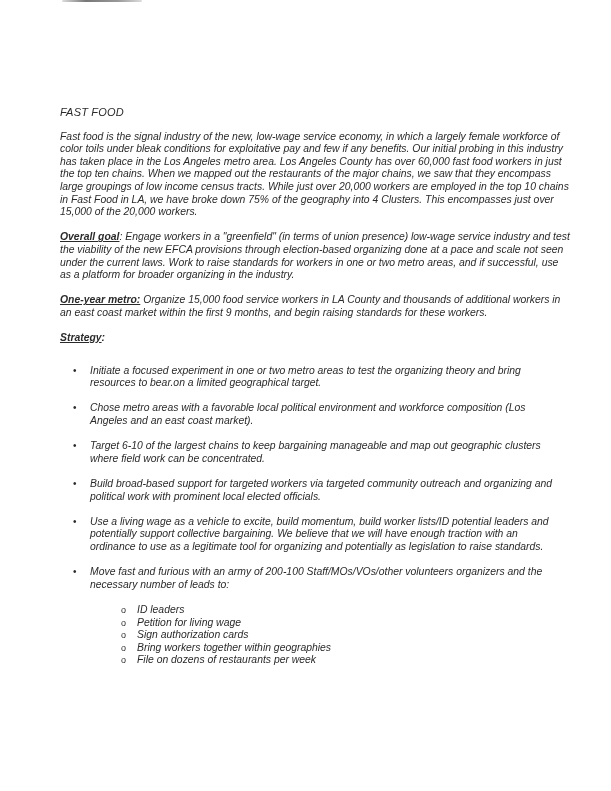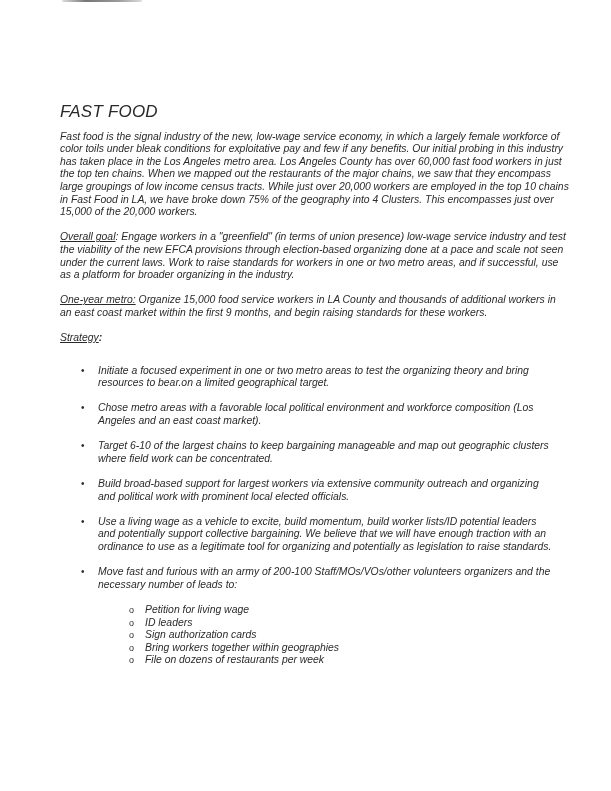--- a/index.html
+++ b/index.html
@@ -27,38 +27,38 @@
     .page {
       position: absolute;
       left: 60px;
       top: 106px;
       width: 510px;
       font-style: italic;
       font-size: 10.4px;
       line-height: 12.6px;
     }
     .title {
-      font-size: 17px;
+      font-size: 11px;
       font-style: italic;
       margin: 0 0 12px 0;
       letter-spacing: 0.2px;
     }
     p {
       margin: 0 0 12.6px 0;
     }
     .label {
-      font-weight: normal;
+      font-weight: bold;
       text-decoration: underline;
     }
     .strategy-heading {
       margin: 0 0 20px 0;
     }
     ul.bullets {
       list-style: none;
-      margin: 15px;
+      margin: 7px;
       padding: 0;
     }
     ul.bullets > li {
       position: relative;
       padding-left: 23px;
       margin-bottom: 12.6px;
     }
     ul.bullets > li::before {
       content: "\2022";
       position: absolute;
@@ -99,25 +99,25 @@
   <p><span class="label">Overall goal</span><span>:  Engage workers in a "greenfield" (in terms of union presence) low-wage service industry and test the viability of the new EFCA provisions through election-based organizing done at a pace and scale not seen under the current laws.  Work to raise standards for workers in one or two metro areas, and if successful, use as a platform for broader organizing in the industry.</span></p>
 
   <p><span class="label">One-year metro:</span><span> Organize 15,000 food service workers in LA County and thousands of additional workers in an east coast market within the first 9 months, and begin raising standards for these workers.</span></p>
 
   <div class="strategy-heading"><span class="label">Strategy</span><span style="font-weight:bold">:</span></div>
 
   <ul class="bullets">
     <li><span>Initiate a focused experiment in one or two metro areas to test the organizing theory and bring resources to bear.on a limited geographical target.</span></li>
     <li><span>Chose metro areas with a favorable local political environment and workforce composition (Los Angeles and an east coast market).</span></li>
     <li><span>Target 6-10 of the largest chains to keep bargaining manageable and map out geographic clusters where field work can be concentrated.</span></li>
-    <li><span>Build broad-based support for largest workers via extensive community outreach and organizing and political work with prominent local elected officials.</span></li>
+    <li><span>Build broad-based support for targeted workers via targeted community outreach and organizing and political work with prominent local elected officials.</span></li>
     <li><span>Use a living wage as a vehicle to excite, build momentum, build worker lists/ID potential leaders and potentially support collective bargaining. We believe that we will have enough traction with an ordinance to use as a legitimate tool for organizing and potentially as legislation to raise standards.</span></li>
     <li><span>Move fast and furious with an army of 200-100 Staff/MOs/VOs/other volunteers organizers and the necessary number of leads to:</span>
       <ul class="sub">
+        <li>ID leaders</li>
         <li>Petition for living wage</li>
-        <li>ID leaders</li>
         <li>Sign authorization cards</li>
         <li>Bring workers together within geographies</li>
         <li>File on dozens of restaurants per week</li>
       </ul>
     </li>
   </ul>
 </div>
 
 </body></html>

